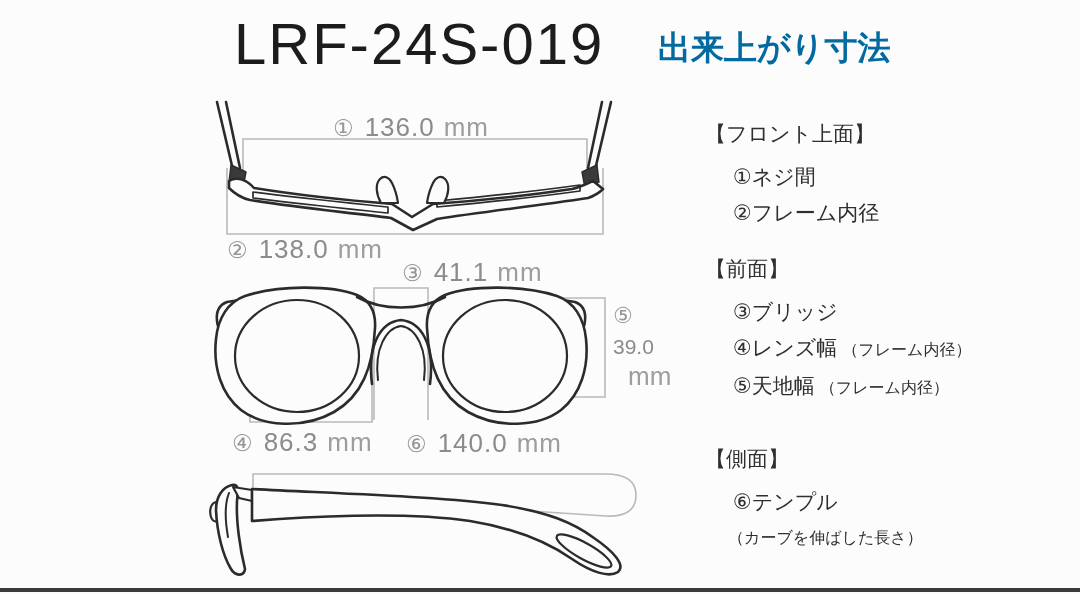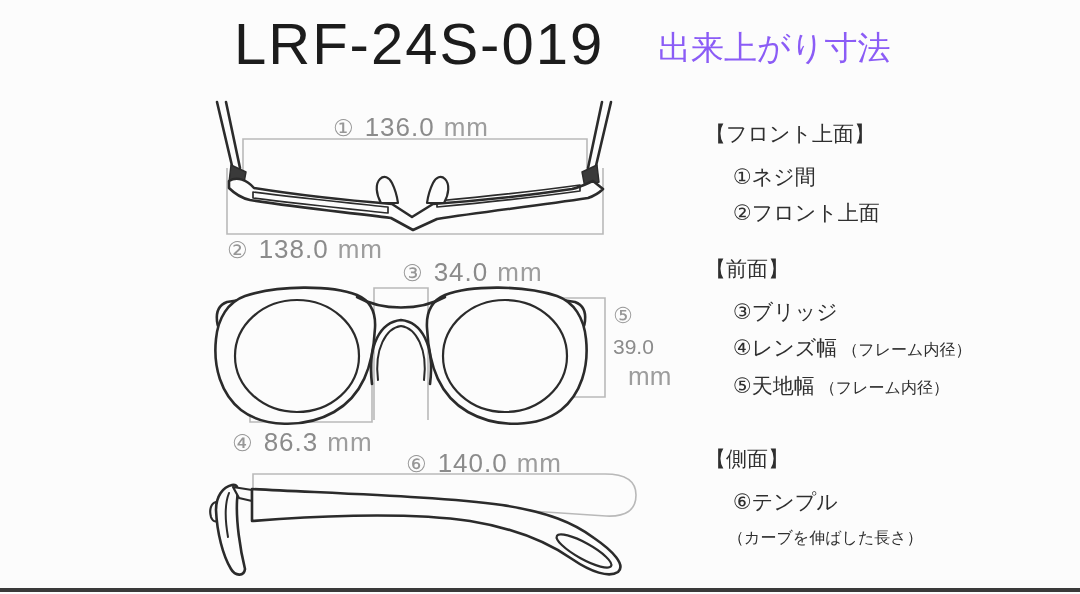--- a/index.html
+++ b/index.html
@@ -12,21 +12,21 @@
   }
   .abs{position:absolute;}
   
   .model-title{
     left:234px;top:10px;
     font-size:58px;font-weight:500;color:#1c1c1c;
     letter-spacing:2px;white-space:nowrap;
   }
   .subtitle{
     left:658px;top:26px;
-    font-size:33px;font-weight:400;color:#8b5cf6;
+    font-size:33px;font-weight:700;color:#0369a1;
     letter-spacing:0px;white-space:nowrap;
   }
   
   .dim{
     color:#8b8b8b;font-size:26px;letter-spacing:1px;white-space:nowrap;
   }
   .dim .num{font-size:23px;color:#979797;margin-right:10px;}
   .dim .unit{margin-left:9px;color:#9d9d9d;}
   .dim-stack{color:#8b8b8b;white-space:nowrap;}
   .dim-stack .num{display:block;font-size:22px;color:#979797;line-height:30px;}
@@ -133,41 +133,41 @@
 
   <div class="abs dim" style="left:333px;top:112px;">
     <span class="num">①</span><span>136.0</span><span class="unit">mm</span>
   </div>
 
   <div class="abs dim" style="left:227px;top:234px;">
     <span class="num">②</span><span>138.0</span><span class="unit">mm</span>
   </div>
 
   <div class="abs dim" style="left:402px;top:257px;">
-    <span class="num">③</span><span>34.0</span><span class="unit">mm</span>
+    <span class="num">③</span><span>41.1</span><span class="unit">mm</span>
   </div>
 
   <div class="abs dim" style="left:232px;top:427px;">
     <span class="num">④</span><span>86.3</span><span class="unit">mm</span>
   </div>
 
   <div class="abs dim-stack" style="left:613px;top:301px;">
     <span class="num">⑤</span>
     <span class="value">39.0</span>
     <span class="unit">mm</span>
   </div>
 
-  <div class="abs dim" style="left:406px;top:448px;">
+  <div class="abs dim" style="left:406px;top:428px;">
     <span class="num">⑥</span><span>140.0</span><span class="unit">mm</span>
   </div>
 
   <div class="abs legend-section" style="top:121px;">
     <div class="legend-header">【フロント上面】</div>
     <div class="legend-item"><span>①</span><span>ネジ間</span></div>
-    <div class="legend-item"><span>②</span><span>フロント上面</span></div>
+    <div class="legend-item"><span>②</span><span>フレーム内径</span></div>
   </div>
 
   <div class="abs legend-section" style="top:256px;">
     <div class="legend-header">【前面】</div>
     <div class="legend-item"><span>③</span><span>ブリッジ</span></div>
     <div class="legend-item"><span>④</span><span>レンズ幅</span><span class="suffix">（フレーム内径）</span></div>
     <div class="legend-item"><span>⑤</span><span>天地幅</span><span class="suffix">（フレーム内径）</span></div>
   </div>
 
   <div class="abs legend-section" style="top:446px;">

